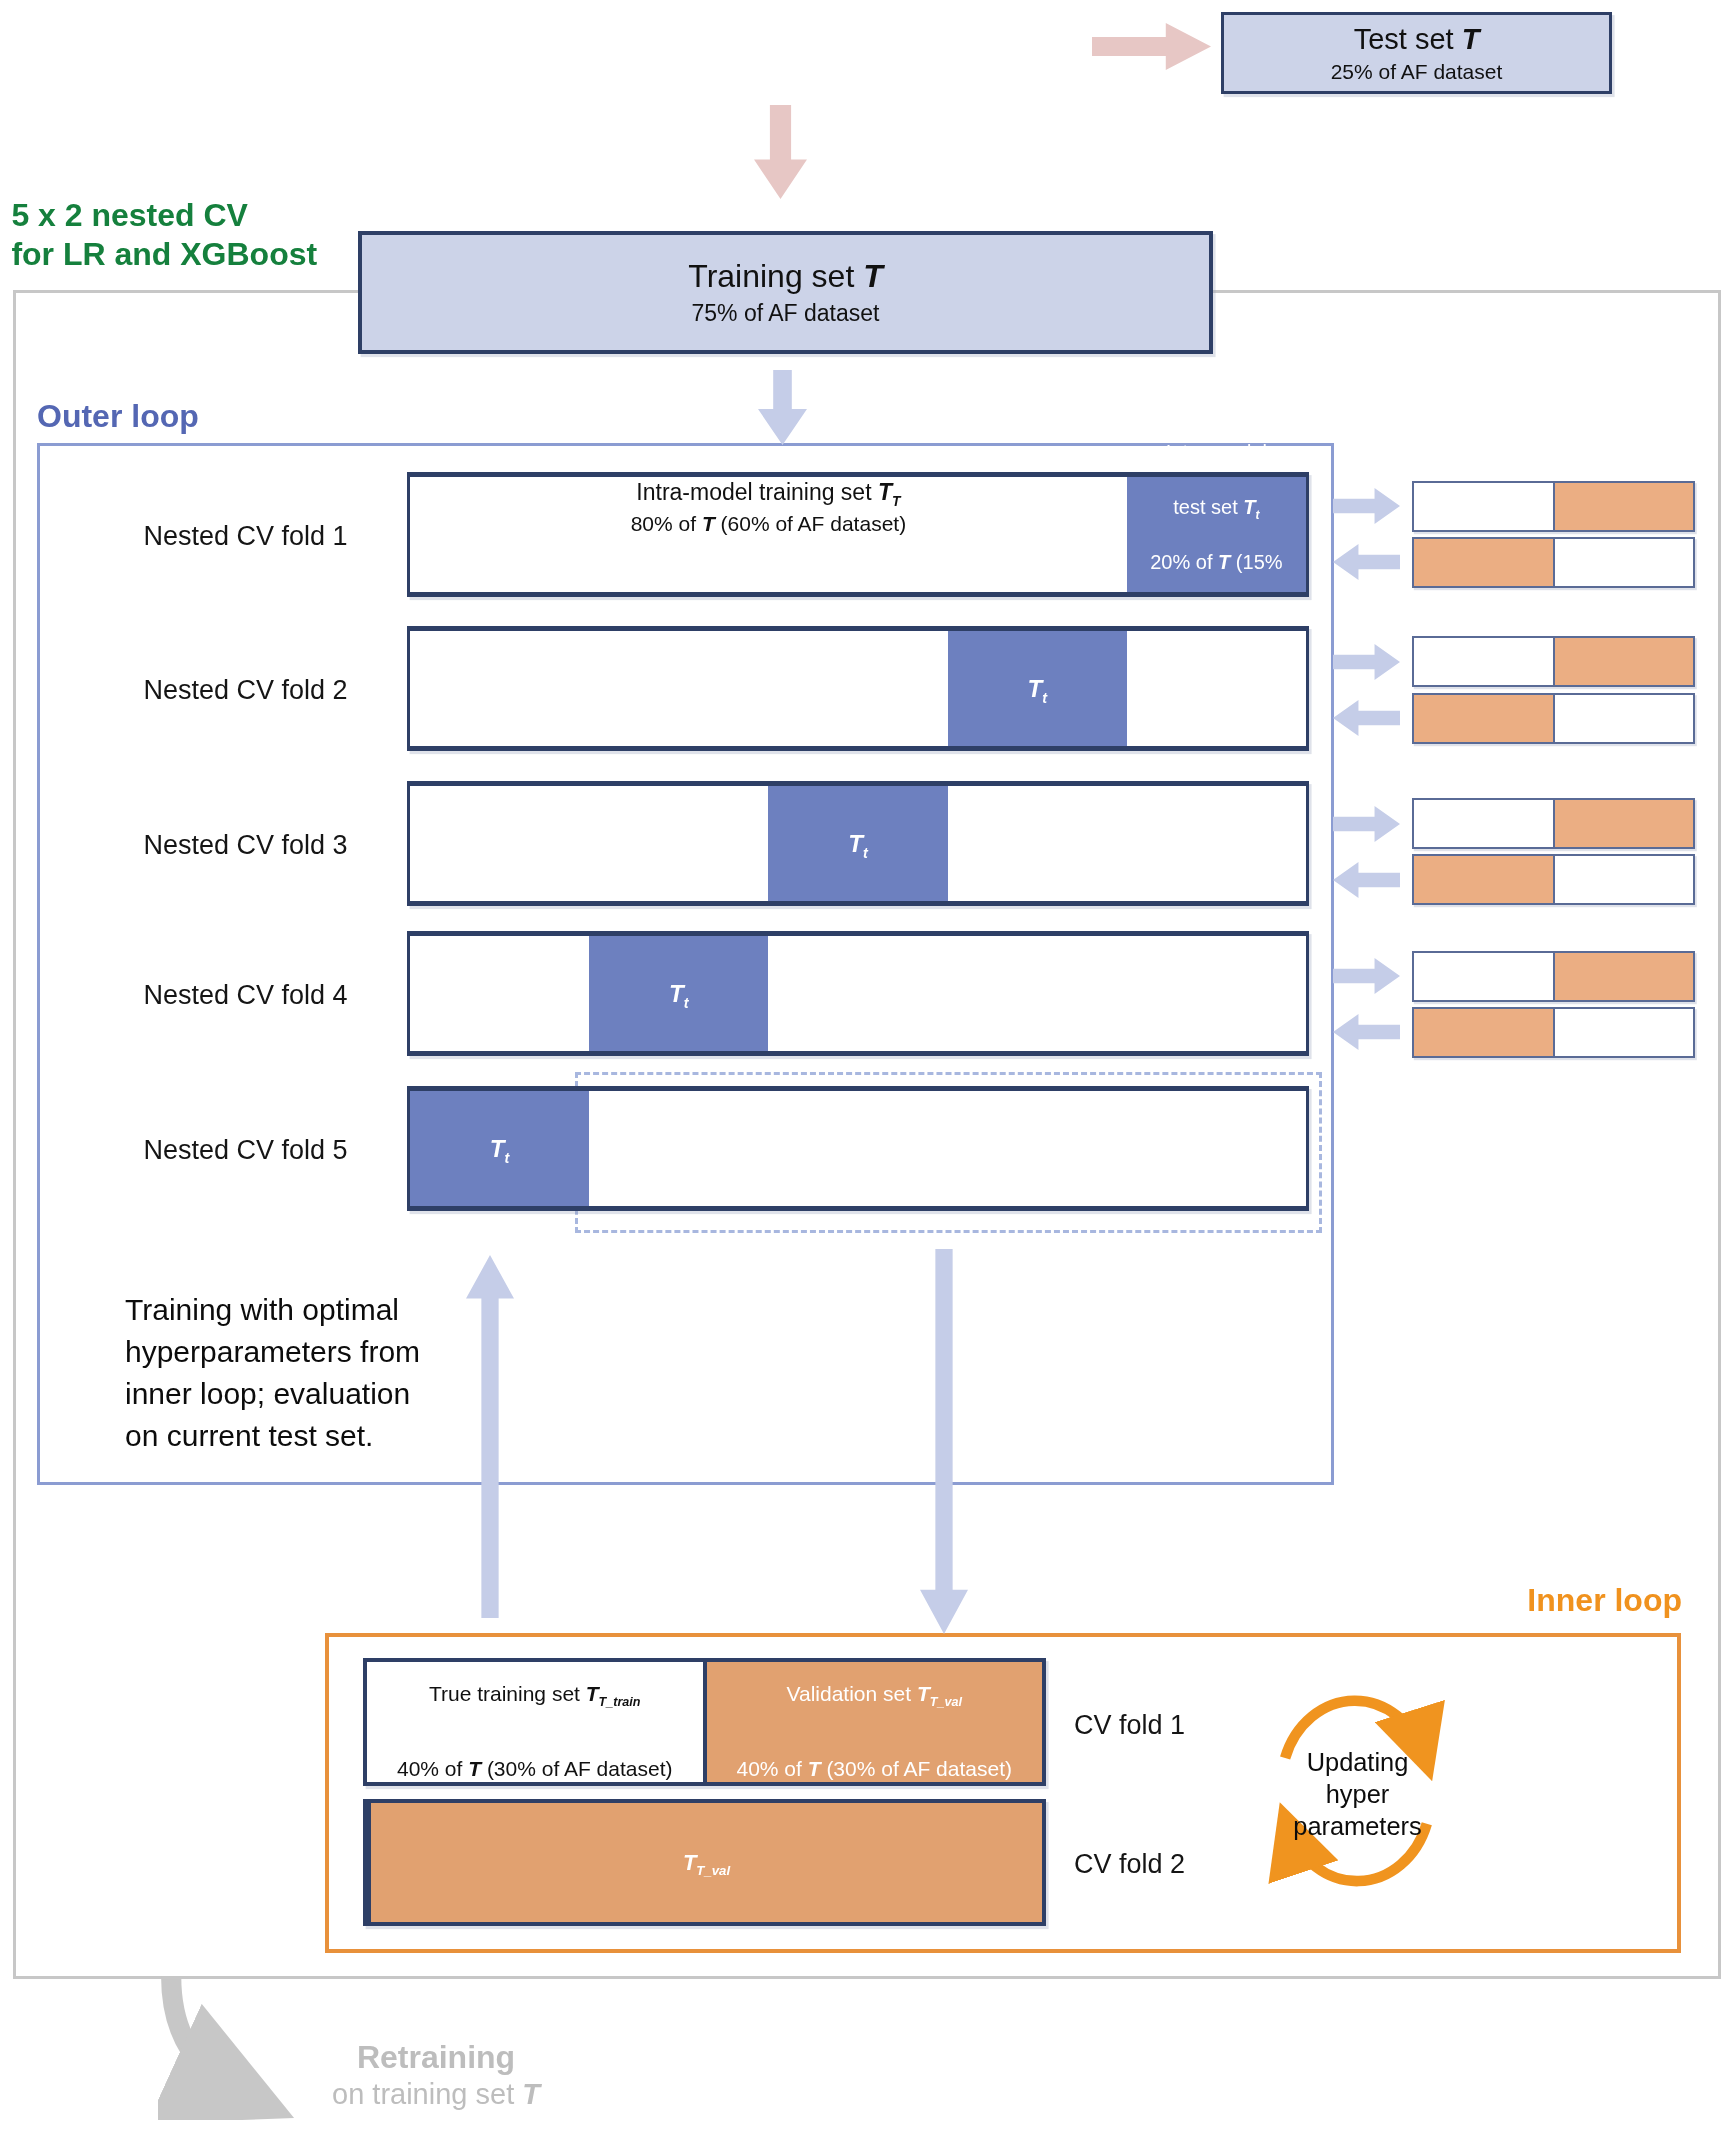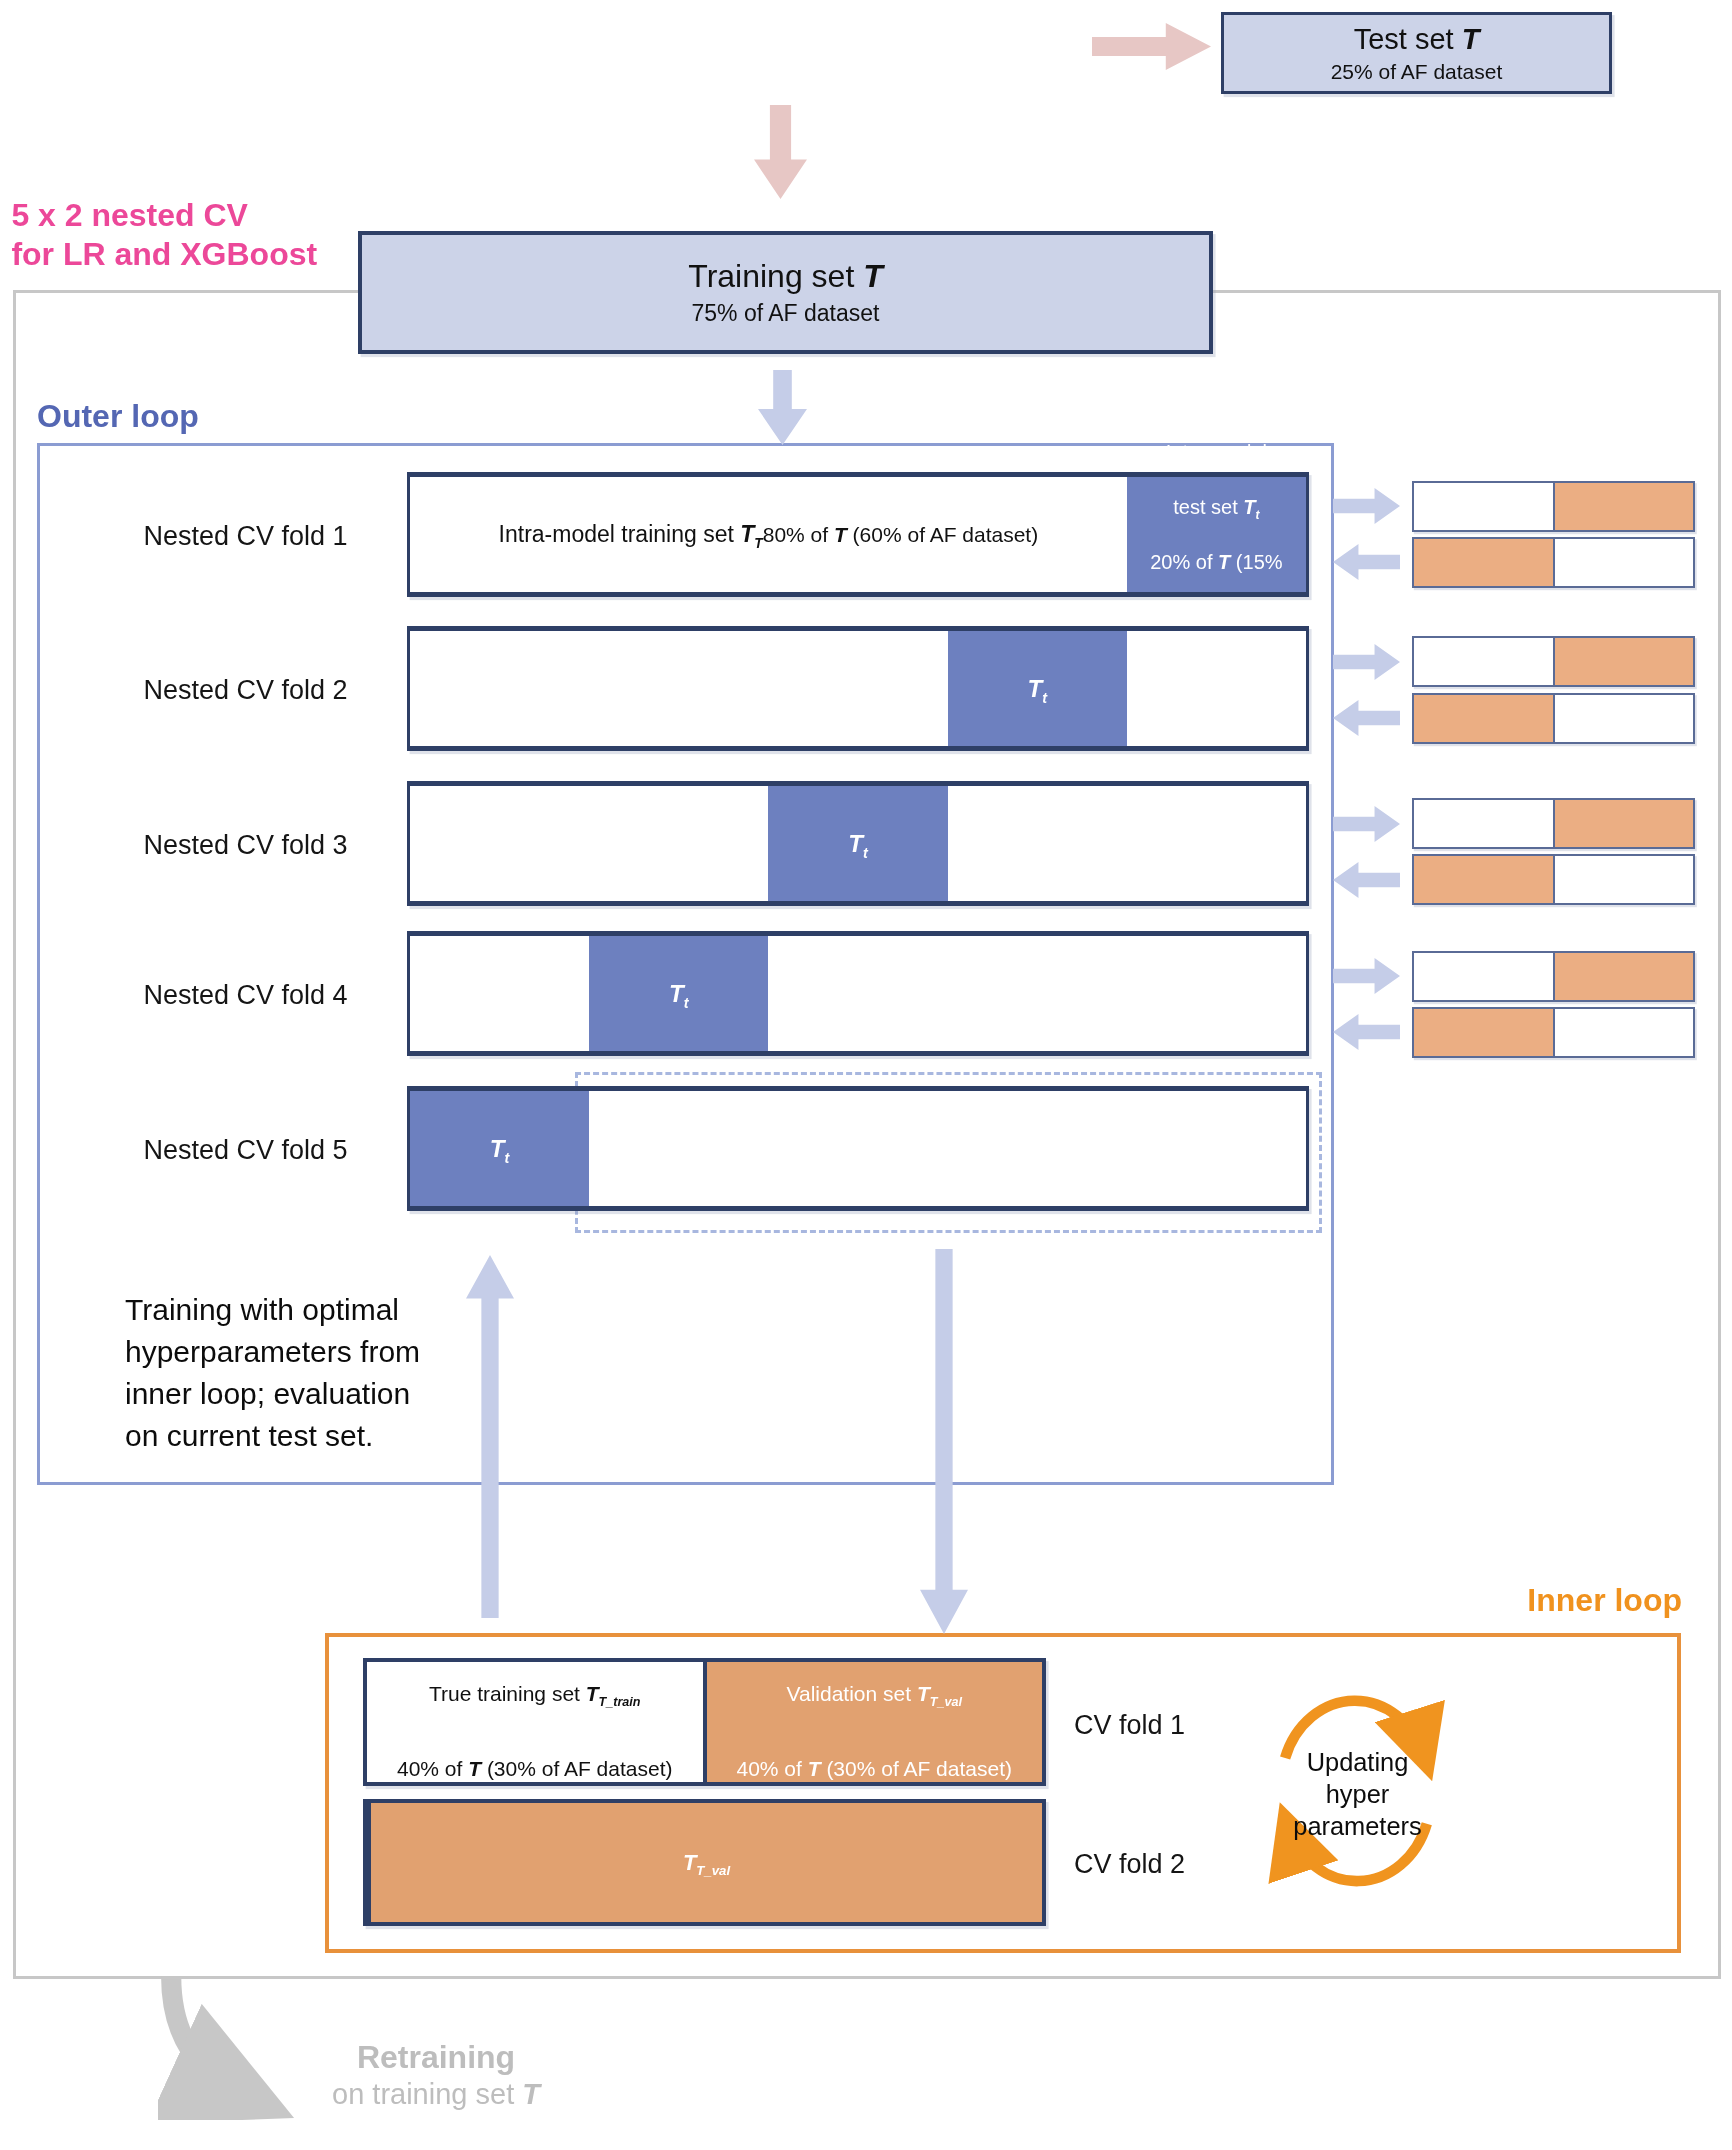--- a/index.html
+++ b/index.html
@@ -23,39 +23,39 @@
   #af-box{left:484px; top:11.4px; width:585px; height:70px; background:var(--pink);
     border:3.5px solid var(--navy); font-size:32px;}
   #test-box{left:1221px; top:12.3px; width:391px; height:82px; background:var(--lav);
     border:3.5px solid var(--navy); font-size:29px;}
   #test-box .sub{font-size:21px; margin-top:3.5px;}
   #training-box{left:358px; top:231px; width:855px; height:123px; background:var(--lav);
     border:4px solid var(--navy); font-size:32px; z-index:3;}
   #training-box .sub{font-size:23px; margin-top:5.3px;}
 
   
-  #heading{left:11.4px; top:196px; font-size:32px; font-weight:bold; line-height:39px; color:#ec4899;}
+  #heading{left:11.4px; top:196px; font-size:32px; font-weight:bold; line-height:39px; color:#15803d;}
   #outer-label{left:37px; top:398px; font-size:32px; font-weight:bold; color:var(--outerlbl);}
   #inner-label{left:1459px; top:1582px; width:223px; text-align:right; font-size:32px; font-weight:bold; color:var(--orangelbl);}
 
   
   #gray-frame{left:13px; top:290px; width:1708px; height:1689px; border:3.1px solid var(--graybr); z-index:1;}
   #outer-box{left:37px; top:443px; width:1297px; height:1042px; border:3.1px solid var(--outerbr); z-index:2;}
   #inner-box{left:325px; top:1633px; width:1356px; height:320px; border:4px solid var(--orangebr); z-index:2;}
   #dashed-box{left:575px; top:1072px; width:747px; height:161px; border:3.1px dashed var(--dash); z-index:4;}
 
   
   .fold-label{width:289px; left:101px; text-align:center; font-size:27px; color:#151515; z-index:5;}
   .bar{left:407px; width:902px; height:125px; background:#fff; border:3.5px solid var(--navy);
     border-top-width:5.7px; border-bottom-width:5.7px; z-index:5;}
   .tseg{position:absolute; top:0; bottom:0; width:20%; background:var(--slate);
     display:flex; align-items:center; justify-content:center;gap:29px;}
   .tseg .tt{color:#fff; font-size:24px;}
   #f1-train-text{position:absolute; left:0; top:0; bottom:0; width:80%;
-    display:flex; flex-direction:row; align-items:center; justify-content:center;
+    display:flex; flex-direction:column; align-items:center; 
     font-size:23px; line-height:31px;}
   #f1-train-text .sub{font-size:21px;}
   #f1-test-seg{right:0; flex-direction:column; color:#fff; font-size:20px; line-height:26px; text-align:center;}
 
   
   .mini{left:1412px; width:283px; height:51px; border:2.2px solid var(--minibr); display:flex; z-index:3;
     box-shadow:1.8px 2.2px 0 rgba(150,160,185,.30); background:#fff;}
   .mini > div{flex:1 1 50%;}
   .mini > div:last-child{border-left:2.2px solid var(--minibr);}
   .half-orange{background:var(--mini);} .half-white{background:#fff;}

